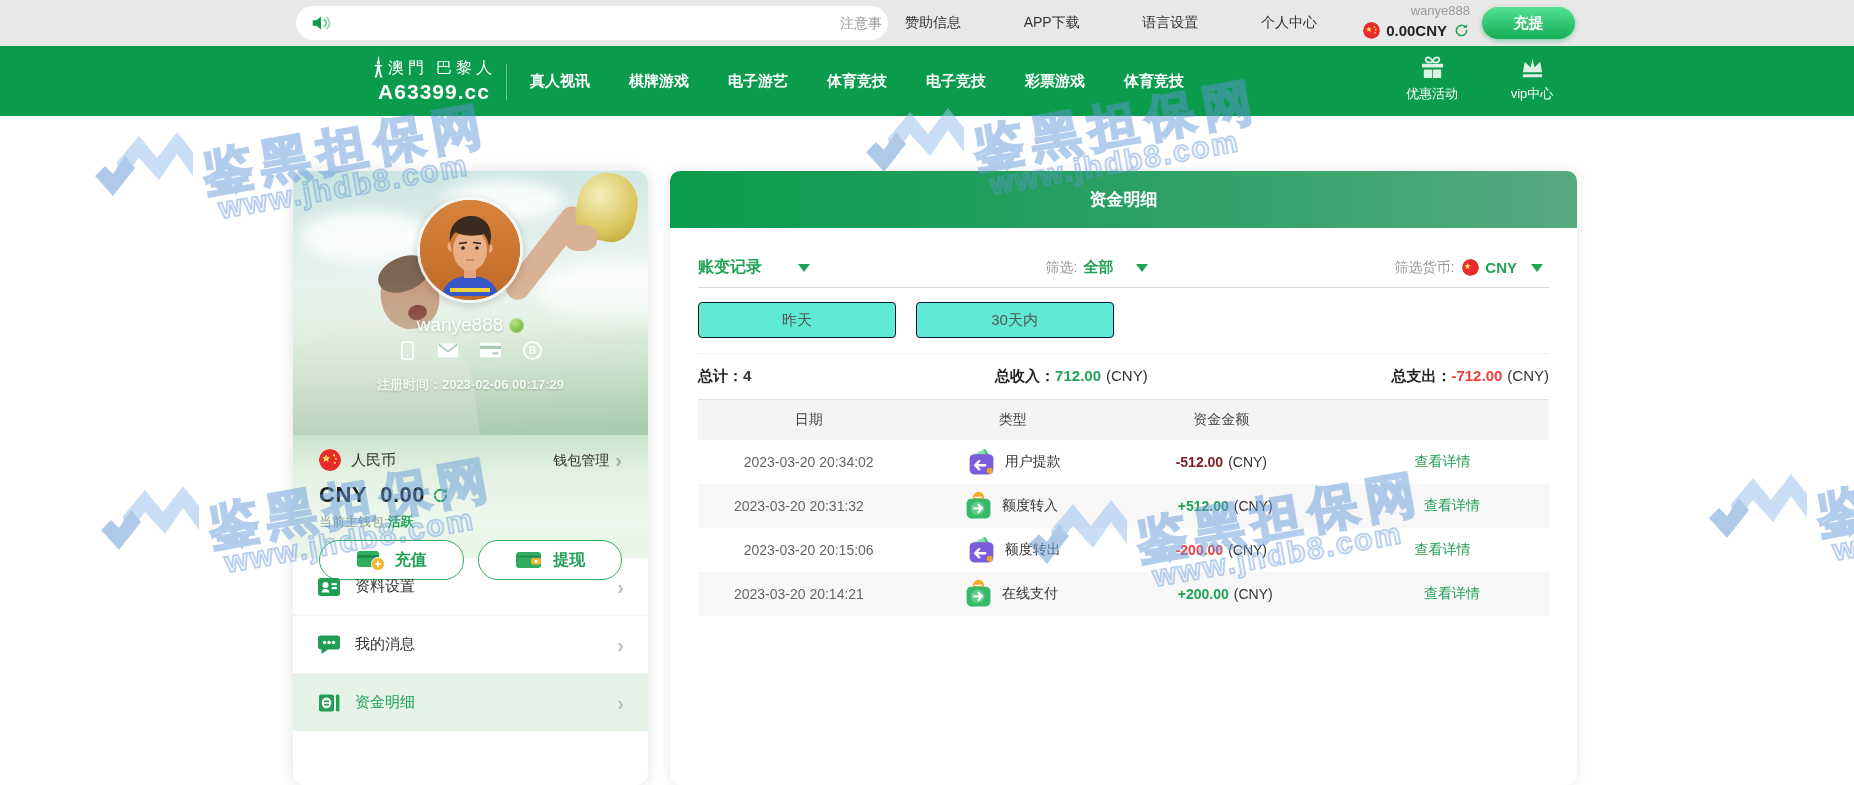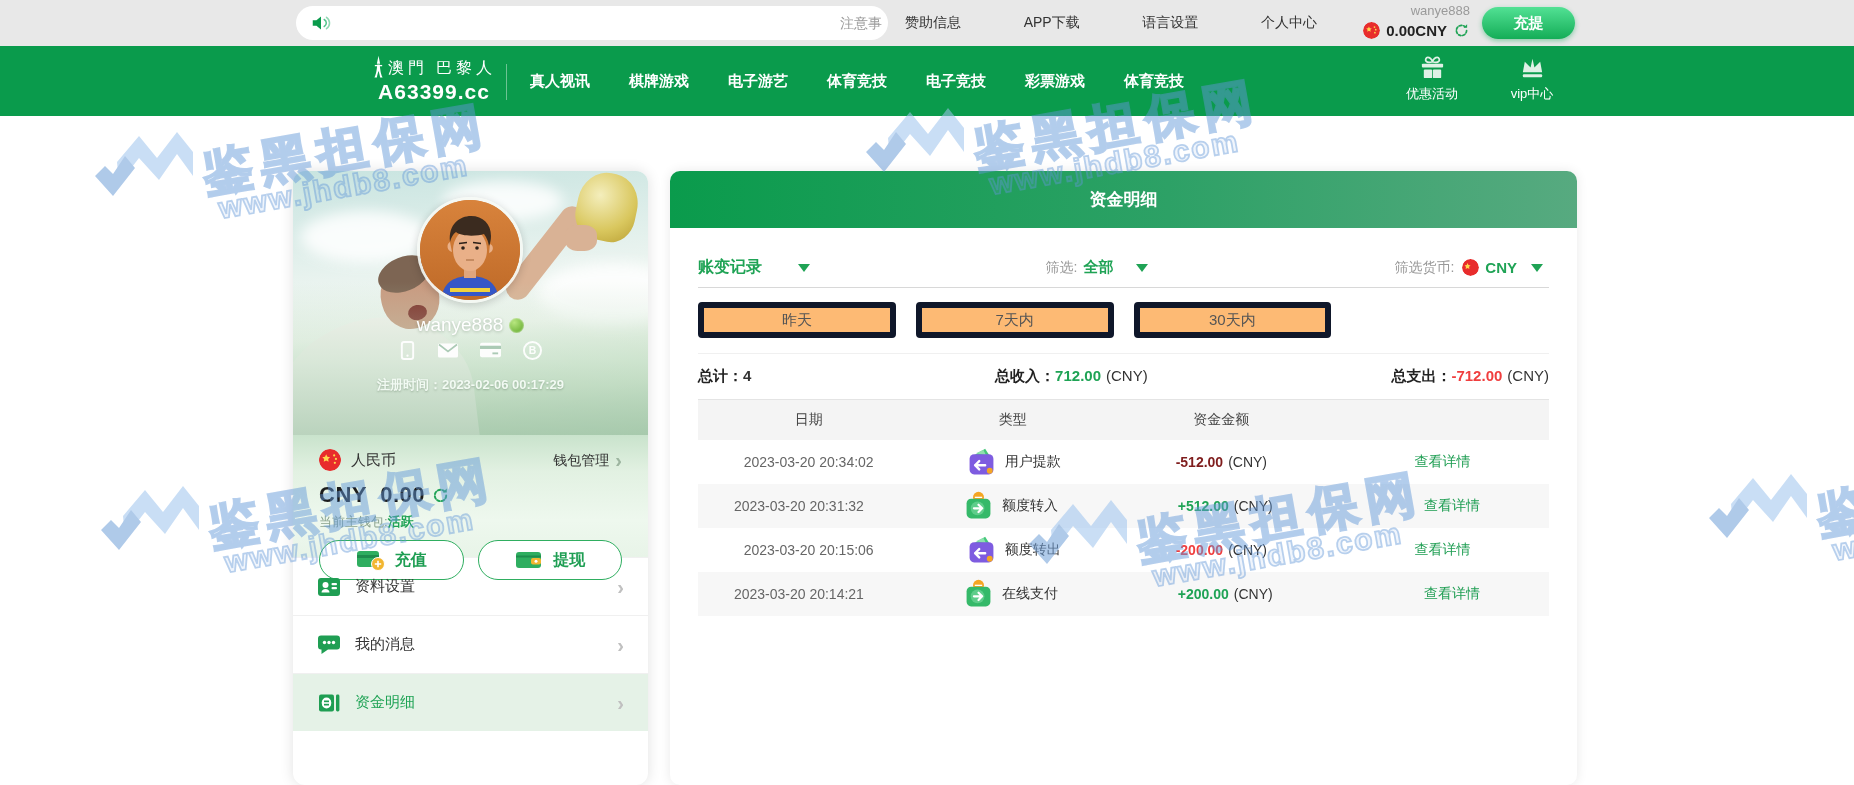--- a/index.html
+++ b/index.html
@@ -86,21 +86,21 @@
   .panel-header { height:57px; border-radius:10px 10px 0 0; background:linear-gradient(90deg,#0a9b4c 0%,#2da166 55%,#57aa80 100%); display:flex; align-items:center; justify-content:center; color:#fff; font-size:17px; font-weight:600; }
   .panel-body { padding:0 28px; }
   .filters { margin-top:20px; display:grid; grid-template-columns:repeat(4,1fr); }
   .f-cell { height:40px; display:flex; align-items:center; border-bottom:1px solid #d8d8d8; cursor:pointer; }
   .f-main { font-size:16px; font-weight:bold; color:#1fa355; }
   .caret { width:0; height:0; border-left:6px solid transparent; border-right:6px solid transparent; border-top:8px solid #1fa355; }
   .f-label { font-size:14px; color:#999; }
   .f-value { font-size:15px; font-weight:bold; color:#1fa355; margin-left:6px; }
   .jend { justify-content:flex-end; }
   .tabs { margin-top:14px; display:grid; grid-template-columns:repeat(4,1fr); gap:20px; }
-  .tab { height:36px; border-radius:4px; display:flex; align-items:center; justify-content:center; font-size:15px; background:#fdba74; border:6px solid #0f172a; color:#555; cursor:pointer; }
+  .tab { height:36px; border-radius:4px; display:flex; align-items:center; justify-content:center; font-size:15px; background:#5eead4; border:1px solid #0f172a; color:#555; cursor:pointer; }
   .tab.active { background:#17a44f; border:none; color:#fff; }
   .summary { margin-top:15px; height:47px; display:flex; align-items:center; justify-content:space-between; border-top:1px solid #f0f0f0; border-bottom:1px solid #e4e4e4; font-size:15px; }
   .summary b { color:#222; }
   .val-pos { color:#1fa355; font-weight:bold; }
   .val-neg { color:#f03e3e; font-weight:bold; }
   .cur { color:#333; margin-left:5px; }
   .thead { height:40px; background:#f4f4f4; display:flex; align-items:center; font-size:14px; color:#444; }
   .col { display:flex; align-items:center; justify-content:center; }
   .col1 { width:26%; } .col2 { width:22%; } .col3 { width:27%; } .col4 { width:25%; }
   .trow { height:44px; display:flex; align-items:center; font-size:14px; }
@@ -356,21 +356,20 @@
               <circle cx="10" cy="10" r="10" fill="#e82c2c"></circle>
               <path d="M6.5 4.8l1.1 2.3 2.5.4-1.8 1.7.4 2.5-2.2-1.2-2.2 1.2.4-2.5L3 7.5l2.5-.4z" fill="#ffd84d"></path>
             </svg>
           <span class="f-value">CNY</span>
           <span class="caret" style="margin-left:14px;"></span>
         </div>
       </div>
 
       <div class="tabs">
         <div class="tab">昨天</div>
-        <div class="tab">7天内</div>
         <div class="tab">30天内</div>
       </div>
 
       <div class="summary">
         <span><b>总计：</b><span style="font-weight:bold;">4</span></span>
         <span><b>总收入：</b><span class="val-pos">712.00</span><span class="cur">(CNY)</span></span>
         <span><b>总支出：</b><span class="val-neg">-712.00</span><span class="cur">(CNY)</span></span>
       </div>
 
       <div class="thead">

